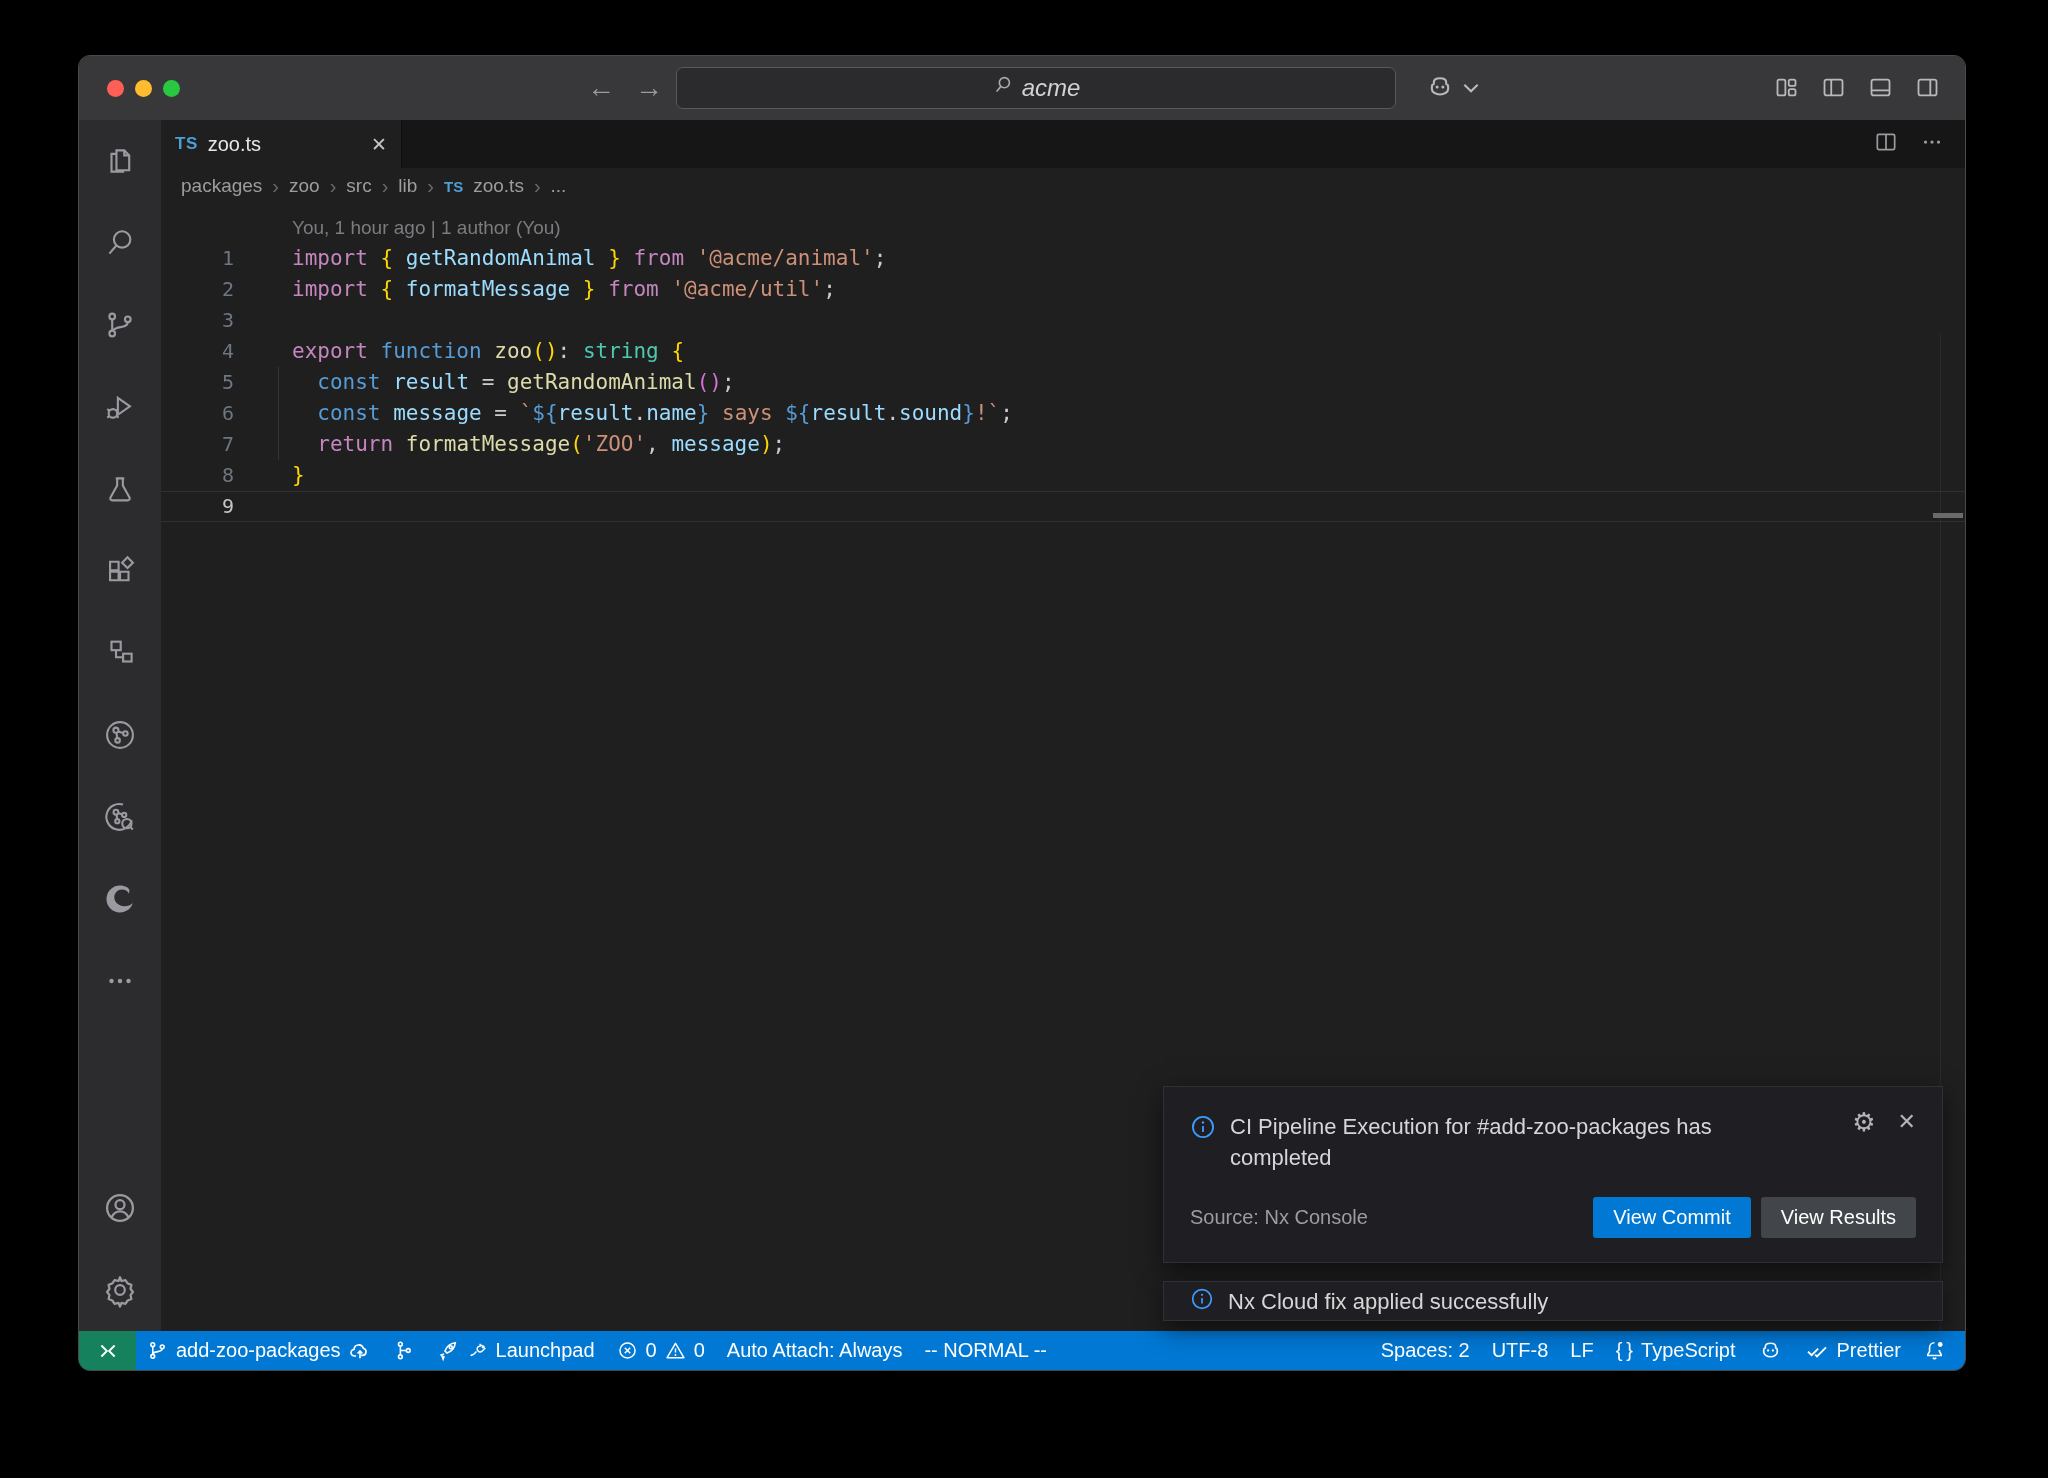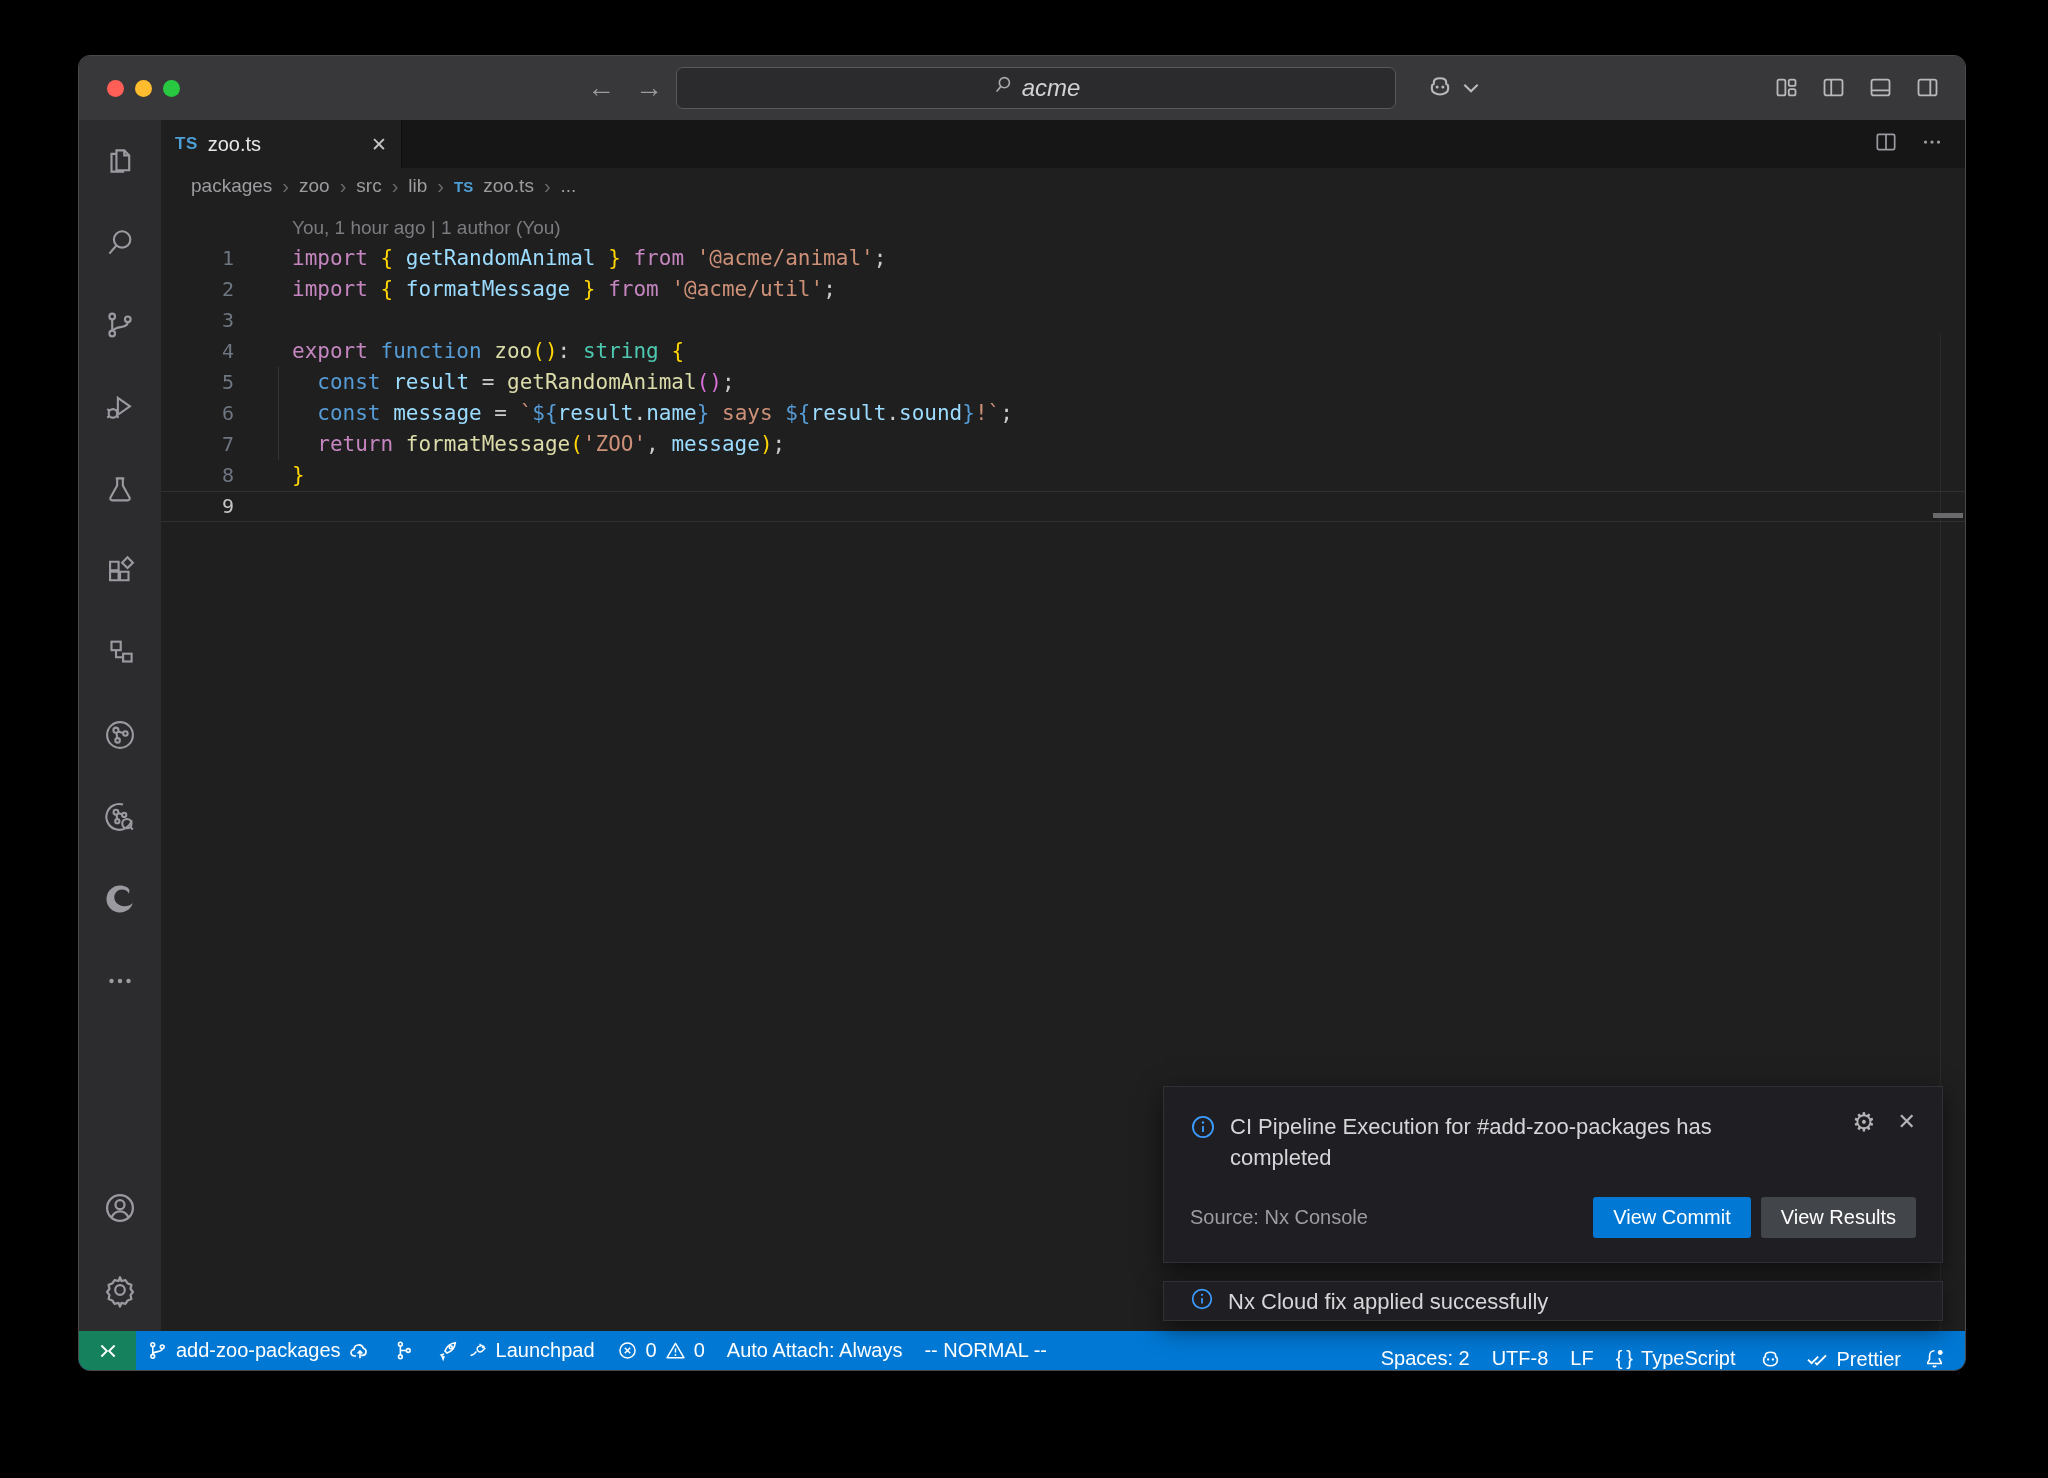--- a/index.html
+++ b/index.html
@@ -30,21 +30,21 @@
   .ab-spacer{flex:1;}
   .editorcol{flex:1;display:flex;flex-direction:column;min-width:0;position:relative;background:#1f1f20;justify-content:flex-end;}
   
   .tabbar{height:48px;background:#161617;display:flex;align-items:stretch;flex:0 0 auto;}
   .tab{width:212px;background:#1f1f20;display:flex;align-items:center;padding:0 14px;gap:10px;
     border-right:1px solid #0e0e0f;color:#e6e6e6;font-size:20px;}
   .ts-badge{color:#4d9fd6;font-weight:bold;font-size:17px;letter-spacing:.5px;}
   .tab-close{margin-left:auto;color:#c3c3c5;font-size:19px;}
   .tab-actions{margin-left:auto;display:flex;align-items:center;gap:20px;padding-right:20px;color:#9a9aa0;}
   
-  .breadcrumbs{height:36px;display:flex;align-items:center;padding-left:30px;gap:10px;
+  .breadcrumbs{height:36px;display:flex;align-items:center;padding-left:20px;gap:10px;
     color:#9d9da0;font-size:19px;flex:0 0 auto;}
   .bc-sep{color:#6c6c6f;font-size:20px;}
   .bc-ts{color:#4d9fd6;font-weight:bold;font-size:15px;}
   
   .codearea{flex:1;position:relative;padding-top:8px;font-family:"DejaVu Sans Mono",monospace;}
   .code-row{display:flex;height:31px;line-height:31px;font-size:21px;position:relative;}
   .code-row .gutter{width:117px;box-sizing:border-box;padding-right:44px;text-align:right;
     color:#6e7681;font-size:20px;flex:0 0 auto;}
   .code-row.active .gutter{color:#c6c6c6;}
   .code-row.active{box-shadow:inset 0 1px 0 #303032, inset 0 -1px 0 #303032;}
@@ -54,21 +54,21 @@
   .tk-kw{color:#c586c0;} .tk-decl{color:#569cd6;} .tk-var{color:#9cdcfe;} .tk-fn{color:#dcdcaa;}
   .tk-str{color:#ce9178;} .tk-type{color:#4ec9b0;} .tk-b1{color:#ffd602;} .tk-b2{color:#d670d6;}
   .tk-tpl{color:#569cd6;} .tk-p{color:#cccccc;}
   .minimap-border{position:absolute;right:24px;top:130px;bottom:0;width:1px;background:rgba(255,255,255,.05);}
   .ruler-mark{position:absolute;right:2px;top:309px;width:30px;height:5px;background:#6a6a6d;}
   
   .statusbar{height:39px;background:#0078d4;color:#fff;display:flex;align-items:stretch;
     font-size:20px;flex:0 0 auto;}
   .sb-remote{width:57px;background:#16825d;display:flex;align-items:center;justify-content:center;}
   .sb-item{display:flex;align-items:center;gap:8px;padding:16px 11px;white-space:nowrap;}
-  .sb-right{margin-left:auto;display:flex;align-items:flex-start;padding-right:8px;}
+  .sb-right{margin-left:auto;display:flex;align-items:center;padding-right:8px;}
   .sb-item svg{display:block;}
   
   .toast{position:absolute;right:22px;width:780px;background:#1f1f23;border:1px solid #313135;
     border-radius:0;box-shadow:0 8px 24px rgba(0,0,0,.55);box-sizing:border-box;color:#d6d6d8;}
   .toast1{bottom:107px;padding:24px 26px 24px 26px;}
   .toast2{bottom:49px;height:40px;display:flex;align-items:center;gap:14px;padding:0 26px;}
   .toast-head{display:flex;gap:14px;align-items:flex-start;}
   .toast-msg{font-size:22px;line-height:31px;max-width:580px;}
   .toast-tools{position:absolute;right:26px;top:22px;display:flex;gap:22px;align-items:center;color:#b4b4b6;}
   .toast-gear{font-size:26px;line-height:26px;}

